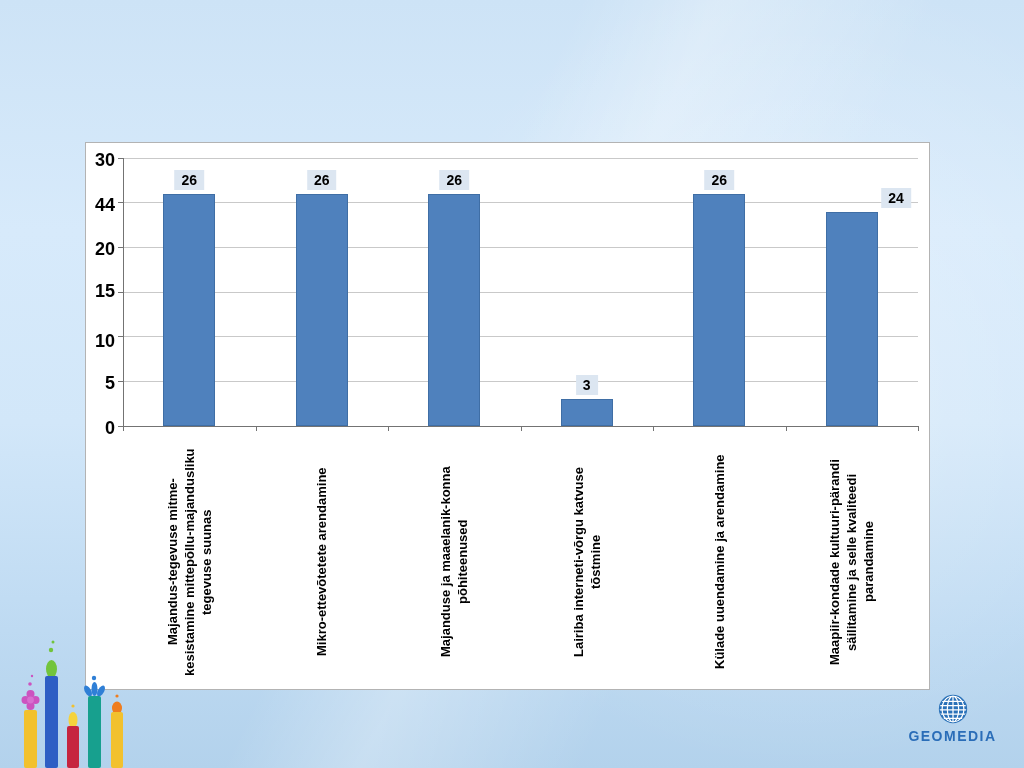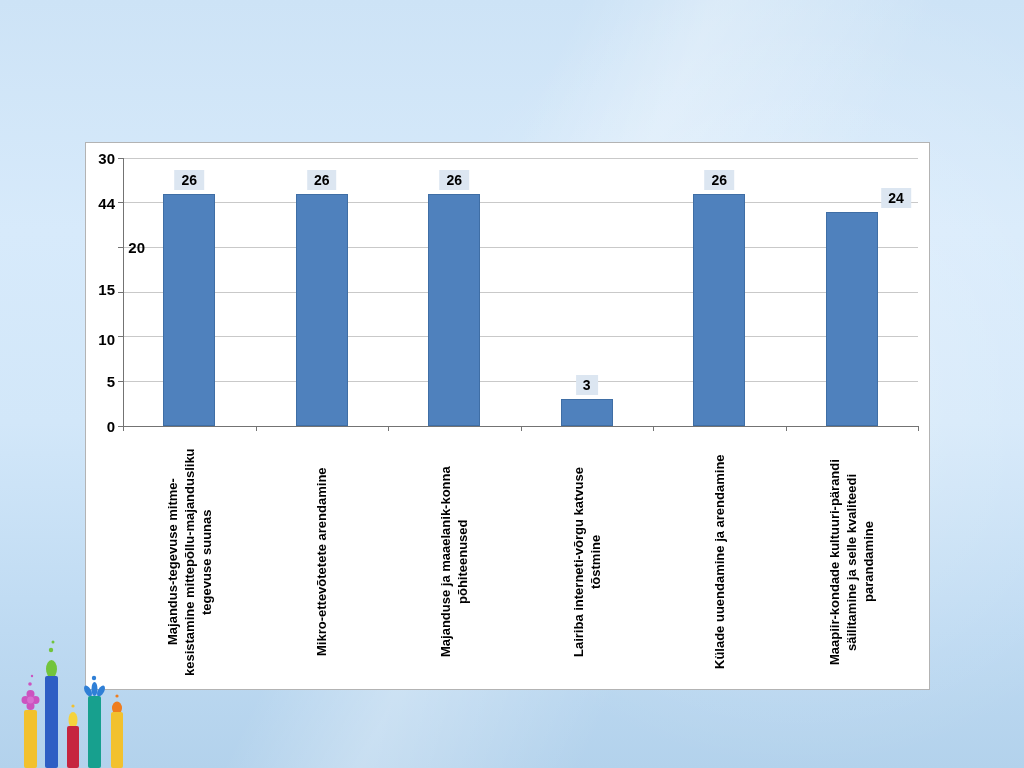--- a/index.html
+++ b/index.html
@@ -21,21 +21,21 @@
   }
   .chart-box {
     position:absolute; left:85px; top:142px; width:845px; height:548px;
     background:#ffffff; border:1px solid #b3b3b3; box-sizing:border-box;
   }
   .gridline   { position:absolute; height:1px; background:#c9c9c9; }
   .axis-line  { position:absolute; background:#737373; }
   .tick       { position:absolute; background:#737373; }
   .y-label {
     position:absolute; left:0; width:29px; text-align:right;
-    font-size:15px; font-weight:bold; color:#000;
+    font-size:18px; font-weight:bold; color:#000;
   }
   .bar { position:absolute; box-sizing:border-box; }
   .bar-value {
     position:absolute; transform:translateX(-50%);
     font-size:14px; font-weight:bold; color:#000;
     padding:1px 7px; line-height:18px;
   }
   .cat-label-wrap {
     position:absolute; display:flex; justify-content:center; align-items:flex-start;
   }
@@ -67,21 +67,21 @@
       <div class="tick" style="left: 32px; top: 237.833px; width: 5px; height: 1px; background: rgb(115, 115, 115);"></div>
       <div class="y-label" style="top: 230.333px;">5</div>
       <div class="gridline" style="left: 37px; top: 193.167px; width: 795px; background: rgb(201, 201, 201);"></div>
       <div class="tick" style="left: 32px; top: 193.167px; width: 5px; height: 1px; background: rgb(115, 115, 115);"></div>
       <div class="y-label" style="top: 188px;">10</div>
       <div class="gridline" style="left: 37px; top: 148.5px; width: 795px; background: rgb(201, 201, 201);"></div>
       <div class="tick" style="left: 32px; top: 148.5px; width: 5px; height: 1px; background: rgb(115, 115, 115);"></div>
       <div class="y-label" style="top: 138px;">15</div>
       <div class="gridline" style="left: 37px; top: 103.833px; width: 795px; background: rgb(201, 201, 201);"></div>
       <div class="tick" style="left: 32px; top: 103.833px; width: 5px; height: 1px; background: rgb(115, 115, 115);"></div>
-      <div class="y-label" style="top: 96.3333px; padding-left: 30px;">20</div>
+      <div class="y-label" style="top: 96.3333px;">20</div>
       <div class="gridline" style="left: 37px; top: 59.1667px; width: 795px; background: rgb(201, 201, 201);"></div>
       <div class="tick" style="left: 32px; top: 59.1667px; width: 5px; height: 1px; background: rgb(115, 115, 115);"></div>
       <div class="y-label" style="top: 51.6667px;">44</div>
       <div class="gridline" style="left: 37px; top: 14.5px; width: 795px; background: rgb(201, 201, 201);"></div>
       <div class="tick" style="left: 32px; top: 14.5px; width: 5px; height: 1px; background: rgb(115, 115, 115);"></div>
       <div class="y-label" style="top: 7px;">30</div>
       <div class="axis-line" style="left: 37px; top: 15px; width: 1px; height: 268px;"></div>
       <div class="axis-line" style="left: 37px; top: 283px; width: 795px; height: 1px;"></div>
       <div class="tick" style="left: 37px; top: 283px; width: 1px; height: 5px; background: rgb(115, 115, 115);"></div>
       <div class="tick" style="left: 169.5px; top: 283px; width: 1px; height: 5px; background: rgb(115, 115, 115);"></div>
@@ -156,14 +156,35 @@
       <ellipse cx="101" cy="53" rx="3" ry="6" fill="#2f7fd6" transform="rotate(30 101 53)"></ellipse>
       <ellipse cx="94.5" cy="51" rx="3" ry="7" fill="#2f7fd6"></ellipse>
     </g>
     <rect x="88" y="58" width="13" height="72" rx="2" fill="#17a08e"></rect>
 
     <circle cx="117" cy="58" r="1.6" fill="#ef7d1f"></circle>
     <ellipse cx="117" cy="70" rx="5" ry="6.5" fill="#ef7d1f"></ellipse>
     <rect x="111" y="74" width="12" height="56" rx="2" fill="#f2c12e"></rect>
   </svg>
 
+  <div class="logo">
+    <svg width="34" height="34" viewBox="0 0 36 36">
+      <defs>
+          <clipPath id="gclip">
+            <circle cx="18" cy="18" r="14"></circle>
+          </clipPath>
+        </defs>
+      <circle cx="18" cy="18" r="15" fill="#2a71b8"></circle>
+      <g clip-path="url(#gclip)" stroke="#ffffff" fill="none" stroke-width="1.3">
+        <line x1="3" y1="10" x2="33" y2="10"></line>
+        <line x1="3" y1="14.5" x2="33" y2="14.5"></line>
+        <line x1="3" y1="19" x2="33" y2="19"></line>
+        <line x1="3" y1="23.5" x2="33" y2="23.5"></line>
+        <line x1="3" y1="28" x2="33" y2="28"></line>
+        <ellipse cx="18" cy="18" rx="6" ry="14"></ellipse>
+        <ellipse cx="18" cy="18" rx="11.5" ry="14"></ellipse>
+        <line x1="18" y1="3" x2="18" y2="33"></line>
+      </g>
+    </svg>
+    <div class="logo-text">GEOMEDIA</div>
+  </div>
 
 </div>
 
 </body></html>

